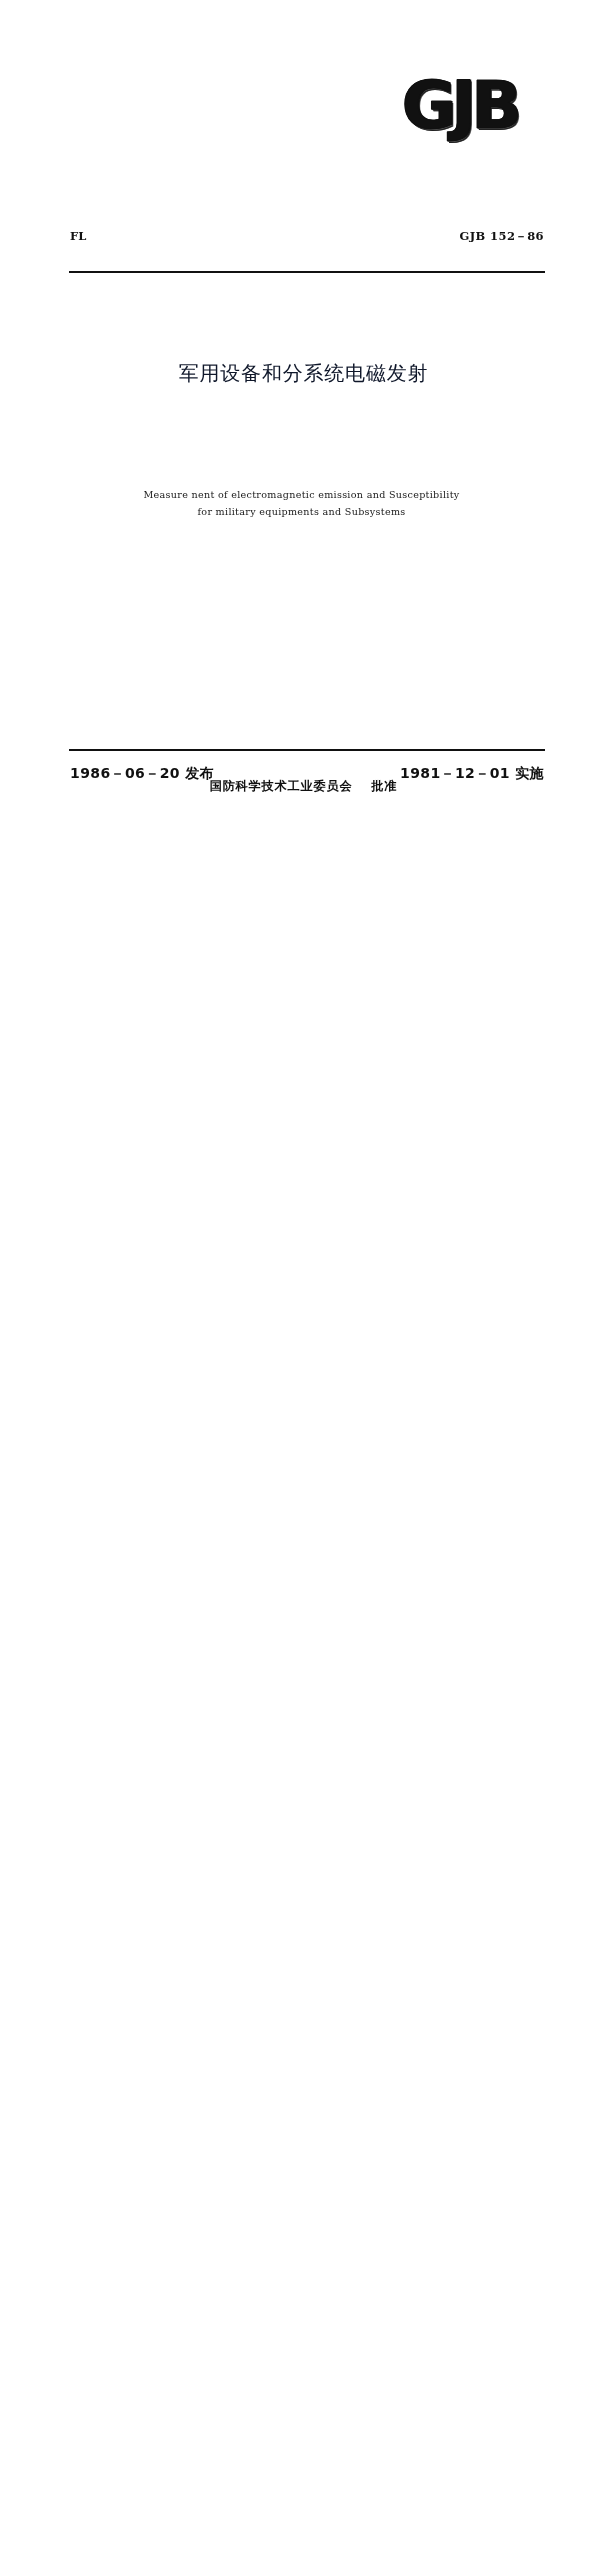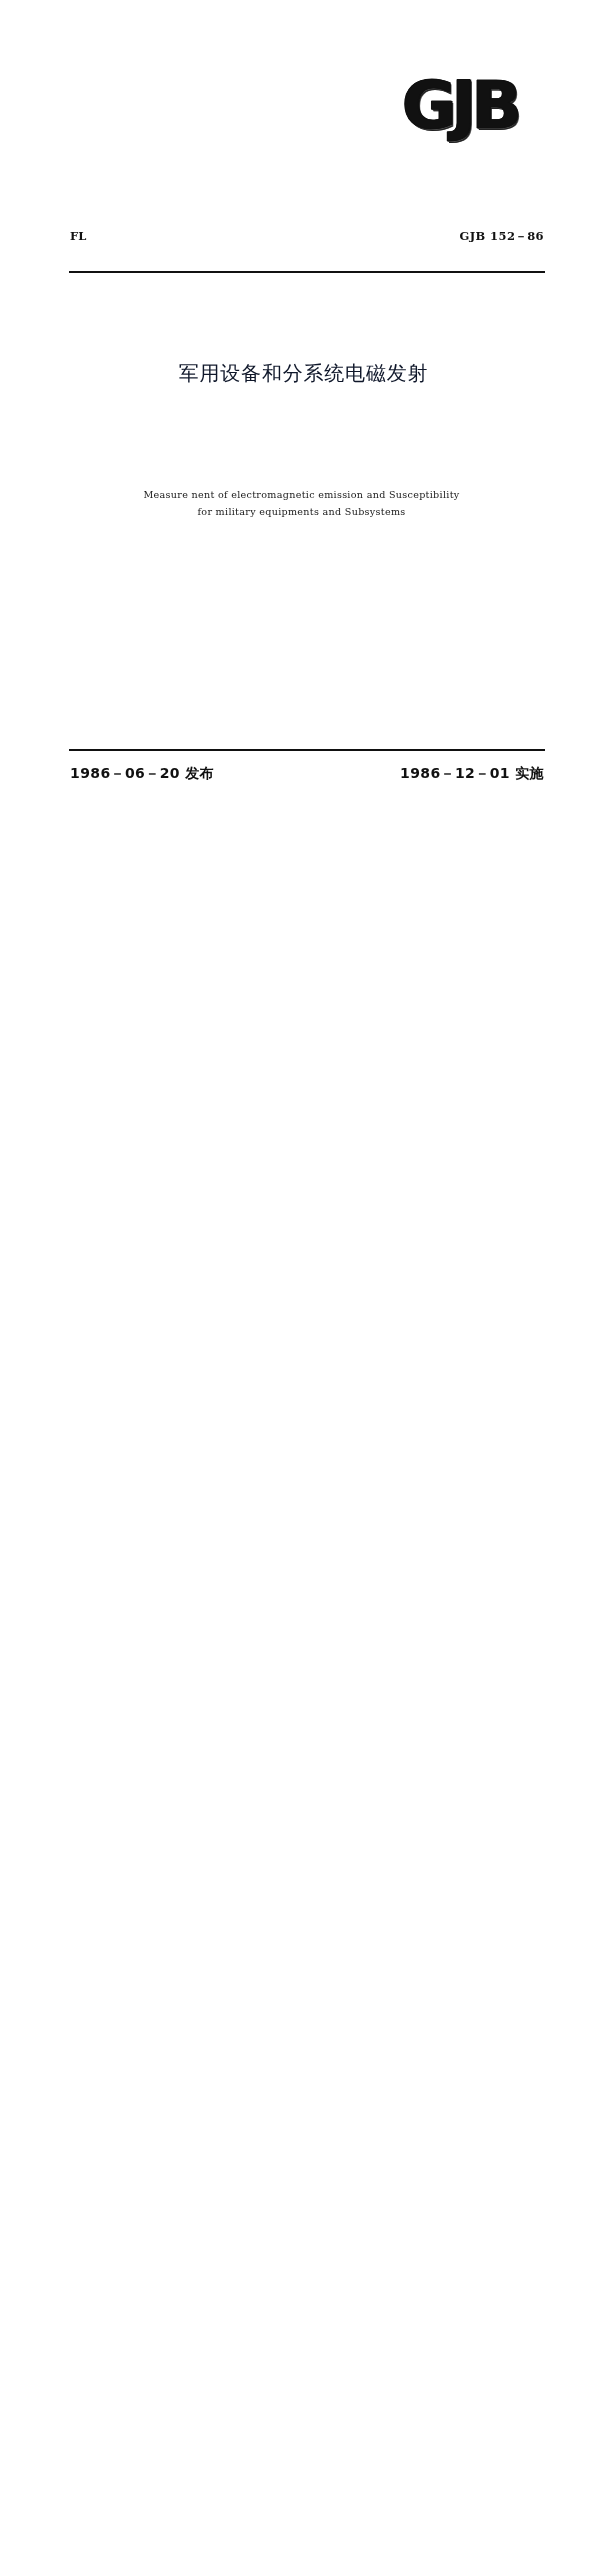--- a/index.html
+++ b/index.html
@@ -161,25 +161,29 @@
     <div class="cover-title-line">军用设备和分系统电磁发射</div>
   </div>
 
   <div class="cover-en-block">
     <div>Measure nent of electromagnetic emission and Susceptibility</div>
     <div>for military equipments and Subsystems</div>
   </div>
 
   <div class="cover-dates">
     <span>1986－06－20 发布</span>
-    <span>1986－12－01 实施</span>
+    <span>1981－12－01 实施</span>
   </div>
 
   <div class="rule-thick" id="rule-cover-bottom"></div>
 
+  <div class="cover-issuer">
+    <span>国防科学技术工业委员会</span>
+    <span class="approve">批准</span>
+  </div>
 </div>
 
 <div class="page" id="page-toc">
   
   
   
 </div>
 
 <div class="page" id="page-body">
 

